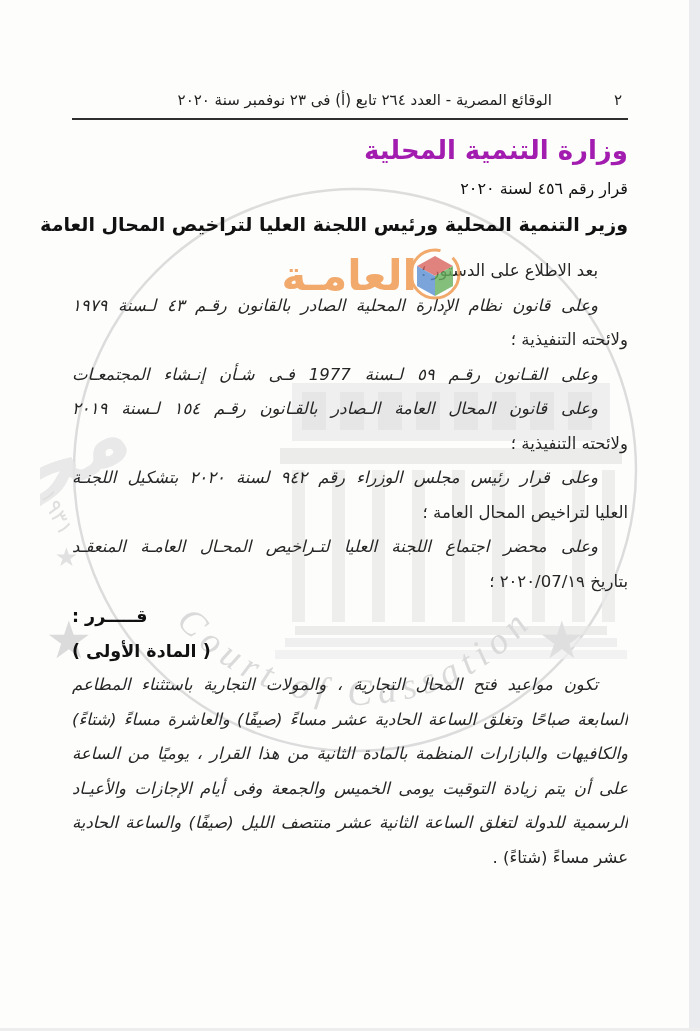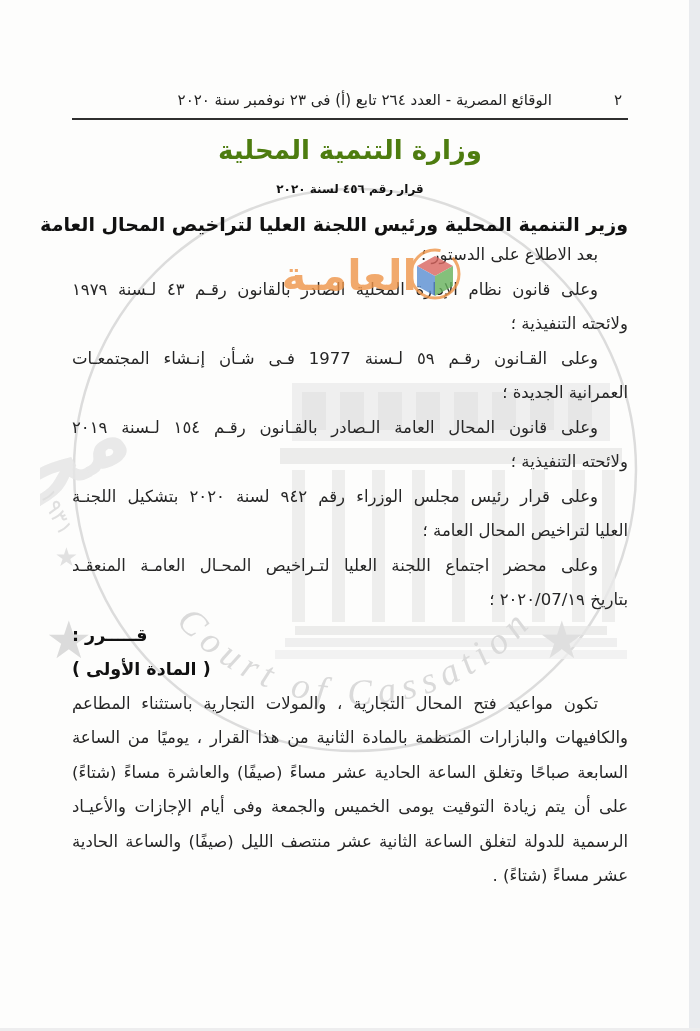--- a/index.html
+++ b/index.html
@@ -20,27 +20,27 @@
   .header-row{
     display:flex;align-items:flex-end;
     font-size:15px;line-height:24px;color:#222;
     height:26px;
   }
   .page-num{width:70px;text-align:right;padding-right:6px;font-size:15px;}
   .issue-line{white-space:nowrap;}
 
   .rule{margin-top:6px;height:2px;background:#2f2f2f;}
 
-  .t1{margin:14px 0 0;font-size:26px;line-height:32px;font-weight:bold;text-align:center;white-space:nowrap;color:#4d7c0f;}
-  .t2{margin:10px 0 0;font-size:12px;line-height:26px;font-weight:bold;text-align:center;white-space:nowrap;color:#111;}
-  .t3{margin:8px 0 0;font-size:19px;line-height:28px;font-weight:bold;text-align:center;white-space:nowrap;color:#111;}
+  .t1{margin:14px 0 0;font-size:26px;line-height:32px;font-weight:bold;text-align:right;white-space:nowrap;color:#a21caf;}
+  .t2{margin:10px 0 0;font-size:16px;line-height:26px;font-weight:normal;white-space:nowrap;color:#111;}
+  .t3{margin:8px 0 16px;font-size:19px;line-height:28px;font-weight:bold;text-align:center;white-space:nowrap;color:#111;}
 
   .body-lines{font-size:16.5px;color:#262626;}
   .line{line-height:34.5px;white-space:nowrap;overflow:hidden;}
-  .line.t-justify{white-space:normal;text-align:justify;text-align-last:justify;}
+  .line.t-justify{white-space:normal;text-align:justify;text-align-last:justify;font-style:italic;}
   .line.t-right{text-align:right;}
   .line.t-center{text-align:left;font-weight:bold;white-space:nowrap;font-size:17.5px;color:#111;}
   .line.indent{padding-right:30px;}
 
   
   .stamp{position:absolute;left:40px;top:170px;z-index:0;}
 
   
   .masrawy{
     position:absolute;left:248px;top:244px;width:215px;height:66px;
@@ -127,32 +127,31 @@
 
     <div class="t1">وزارة التنمية المحلية</div>
     <div class="t2">قرار رقم ٤٥٦ لسنة ٢٠٢٠</div>
     <div class="t3">وزير التنمية المحلية ورئيس اللجنة العليا لتراخيص المحال العامة</div>
 
     <div class="body-lines">
         <div class="line t-right indent">بعد الاطلاع على الدستور ؛</div>
         <div class="line t-justify indent">وعلى قانون نظام الإدارة المحلية الصادر بالقانون رقـم ٤٣ لـسنة ١٩٧٩</div>
         <div class="line t-right">ولائحته التنفيذية ؛</div>
         <div class="line t-justify indent">وعلى القـانون رقـم ٥٩ لـسنة 1977 فـى شـأن إنـشاء المجتمعـات</div>
-        <div class="line t-right">العمرانية الجديدة ؛</div>
         <div class="line t-justify indent">وعلى قانون المحال العامة الـصادر بالقـانون رقـم ١٥٤ لـسنة ٢٠١٩</div>
         <div class="line t-right">ولائحته التنفيذية ؛</div>
         <div class="line t-justify indent">وعلى قرار رئيس مجلس الوزراء رقم ٩٤٢ لسنة ٢٠٢٠ بتشكيل اللجنـة</div>
         <div class="line t-right">العليا لتراخيص المحال العامة ؛</div>
         <div class="line t-justify indent">وعلى محضر اجتماع اللجنة العليا لتـراخيص المحـال العامـة المنعقـد</div>
         <div class="line t-right">بتاريخ ٢٠٢٠/07/١٩ ؛</div>
         <div class="line t-center">قـــــرر :</div>
         <div class="line t-center">( المادة الأولى )</div>
         <div class="line t-justify indent">تكون مواعيد فتح المحال التجارية ، والمولات التجارية باستثناء المطاعم</div>
+        <div class="line t-justify">السابعة صباحًا وتغلق الساعة الحادية عشر مساءً (صيفًا) والعاشرة مساءً (شتاءً)</div>
         <div class="line t-justify">والكافيهات والبازارات المنظمة بالمادة الثانية من هذا القرار ، يوميًا من الساعة</div>
-        <div class="line t-justify">السابعة صباحًا وتغلق الساعة الحادية عشر مساءً (صيفًا) والعاشرة مساءً (شتاءً)</div>
         <div class="line t-justify">على أن يتم زيادة التوقيت يومى الخميس والجمعة وفى أيام الإجازات والأعيـاد</div>
         <div class="line t-justify">الرسمية للدولة لتغلق الساعة الثانية عشر منتصف الليل (صيفًا) والساعة الحادية</div>
         <div class="line t-right">عشر مساءً (شتاءً) .</div>
       </div>
 
   </div>
 
   <div class="edge-right"></div>
   <div class="edge-bottom"></div>
 </div>

